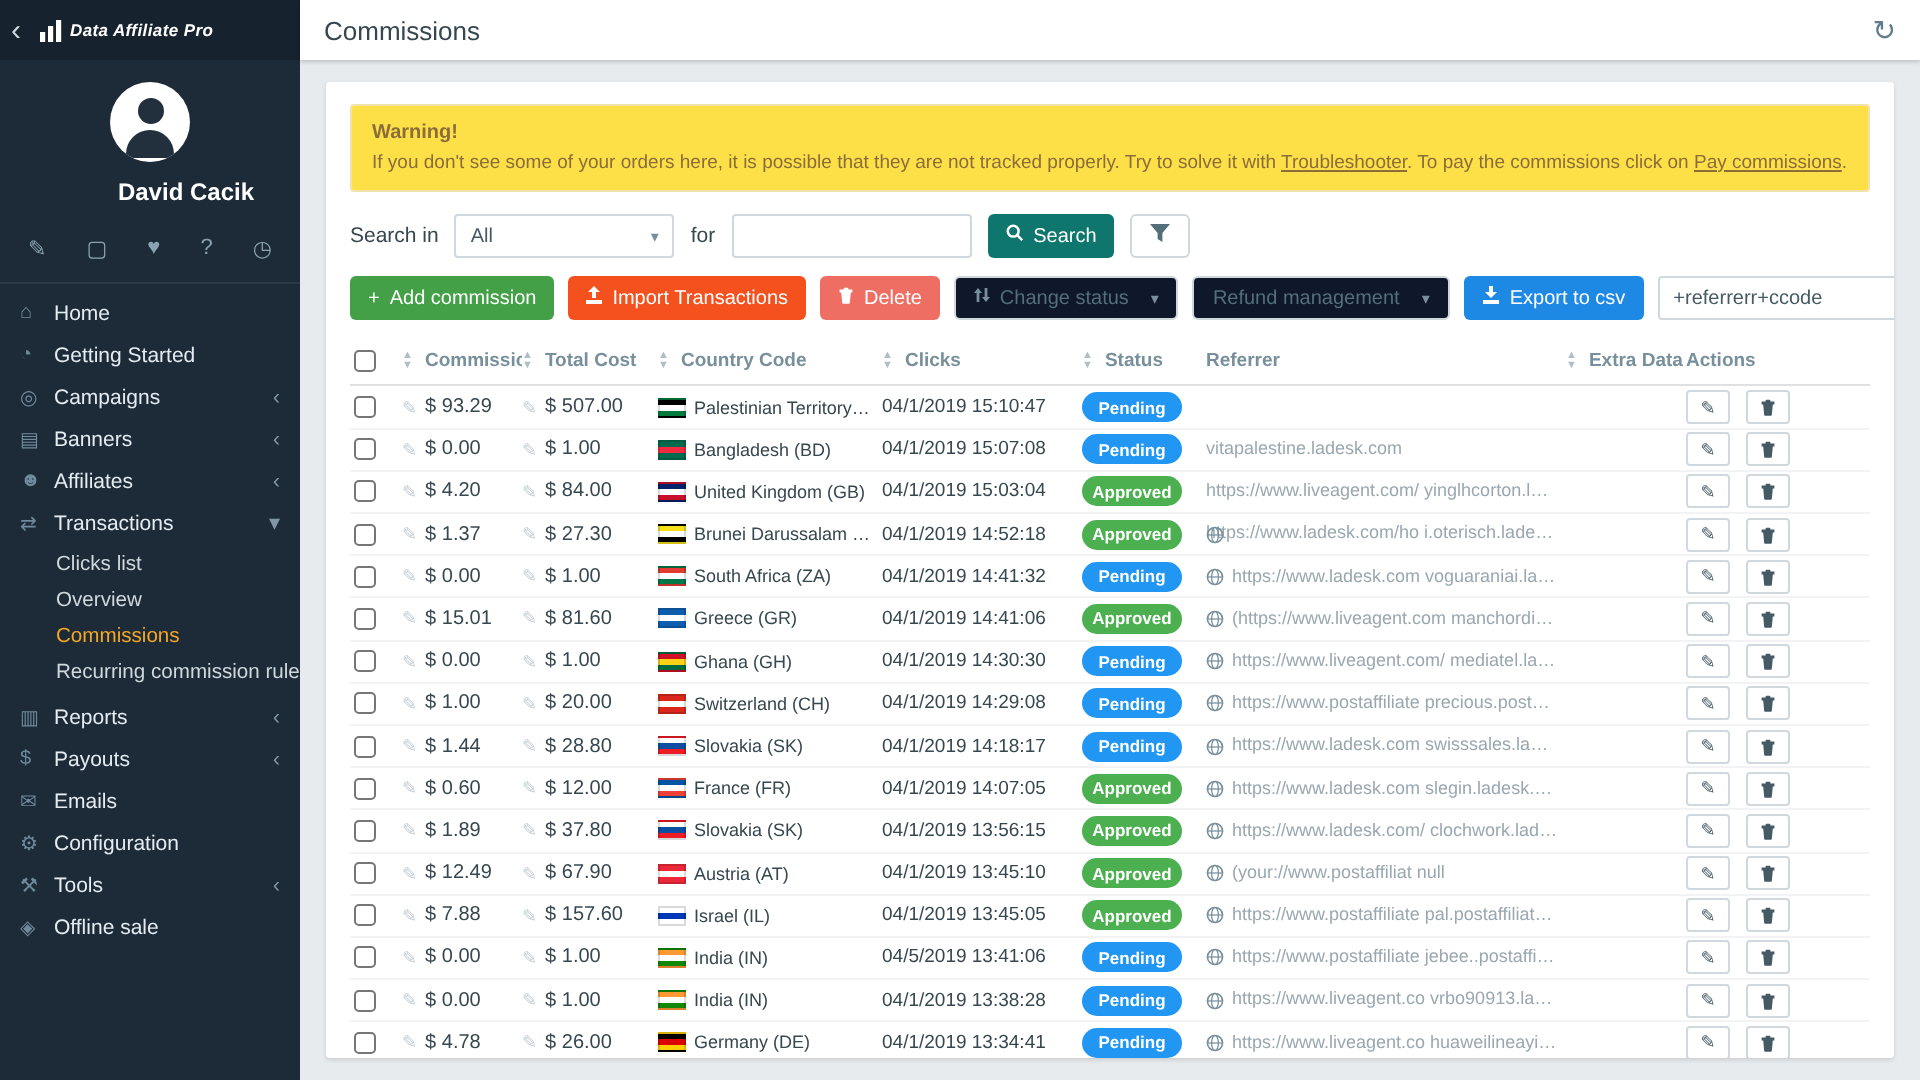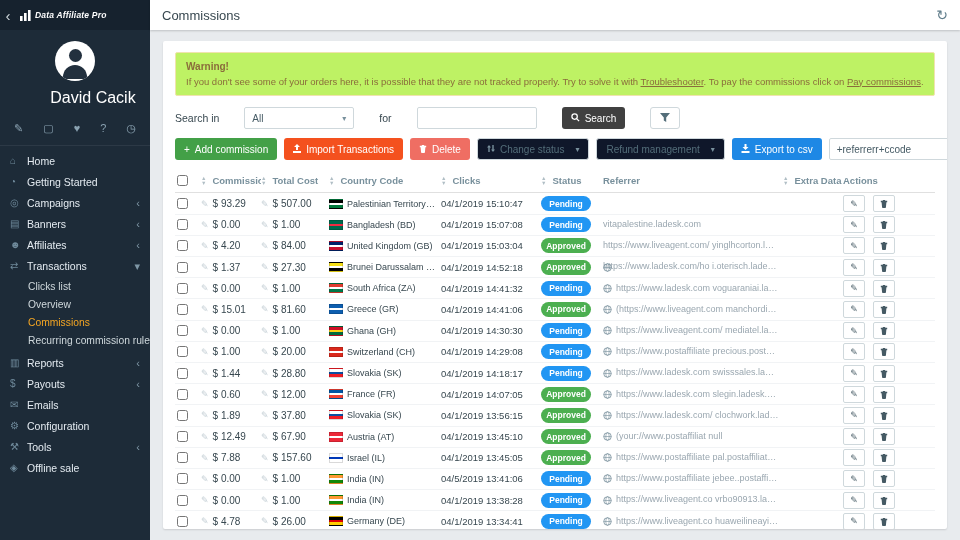--- a/index.html
+++ b/index.html
@@ -10,51 +10,51 @@
   
   .sidebar { width:150px; flex-shrink:0; background:#1d2b38; color:#fff; display:flex; flex-direction:column; }
   .logo-bar { height:30px; background:#16222e; display:flex; align-items:center; gap:4px; flex-shrink:0; }
   .back { width:16px; text-align:center; color:#cfd8dc; font-size:15px; cursor:pointer; }
   .logo-glyph { display:inline-flex; }
   .logo-text { font-size:8.5px; font-style:italic; font-weight:bold; letter-spacing:.2px; white-space:nowrap; }
   .profile { text-align:center; padding:11px 0 6px; }
   .avatar { width:40px; height:40px; border-radius:50%; background:#fff; margin:0 auto; position:relative; overflow:hidden; }
   .avatar::before { content:""; position:absolute; width:13px; height:13px; border-radius:50%; background:#22303e; left:13.5px; top:8px; }
   .avatar::after { content:""; position:absolute; width:24px; height:14px; border-radius:12px 12px 0 0; background:#22303e; left:8px; top:24px; }
-  .profile-name { font-size:16px; font-weight:normal; margin-top:8px;margin-left:36px; }
+  .profile-name { font-size:12px; font-weight:bold; margin-top:8px;margin-left:36px; }
   .quick-icons { display:flex; justify-content:space-between; padding:9px 14px 10px; color:#8aa2b1; font-size:11px; border-bottom:1px solid rgba(255,255,255,.07); }
   .qicon { cursor:pointer; }
   .sidebar nav { padding-top:4px; font-size:10.5px; overflow:hidden; }
   .nav-item { display:flex; align-items:center; padding:4.5px 10px; color:#e4ebf1; cursor:pointer; }
   .nav-icon { width:17px; color:#6f8a9b; font-size:10px; }
   .nav-label { flex:1; }
   .nav-chevron { color:#7f97a6; font-size:11px; line-height:8px; }
   .subnav { padding:1px 0 3px; }
   .subnav-item { padding:3.5px 10px 3.5px 28px; color:#cfd8dc; font-size:10.3px; cursor:pointer; white-space:nowrap; }
   .subnav-item.active { color:#f5a623; }
 
   
   .main { flex:1; display:flex; flex-direction:column; min-width:0; }
   .topbar { height:30px; background:#fff; box-shadow:0 1px 2px rgba(0,0,0,.18); display:flex; align-items:center; padding:0 12px; position:relative; z-index:2; flex-shrink:0; }
   .page-title { font-size:13px; color:#37474f; flex:1; }
   .refresh { color:#607d8b; font-size:14px; cursor:pointer; }
   .content { flex:1; padding:11px 13px; overflow:hidden; }
   .card { background:#fff; border-radius:2px; box-shadow:0 1px 2px rgba(0,0,0,.13); padding:11px 12px; height:100%; overflow:hidden; }
 
-  .alert { background:#bef264; border:1px solid #f0e3ae; color:#8a6d3b; font-size:9.5px; padding:6px 10px; border-radius:2px; line-height:1.55; margin-bottom:11px; }
+  .alert { background:#fde047; border:1px solid #f0e3ae; color:#8a6d3b; font-size:9.5px; padding:6px 10px; border-radius:2px; line-height:1.55; margin-bottom:11px; }
   .alert b { font-size:10px; }
   .alert a { color:#8a6d3b; text-decoration:underline; cursor:pointer; }
 
-  .search-row { display:flex; align-items:center; gap:25px; font-size:10.5px; color:#37474f; margin-bottom:9px; }
+  .search-row { display:flex; align-items:center; gap:8px; font-size:10.5px; color:#37474f; margin-bottom:9px; }
   .select { height:22px; border:1px solid #cfd8dc; border-radius:2px; background:#fff; font-size:10px; color:#455a64; padding:0 7px; display:flex; align-items:center; justify-content:space-between; cursor:pointer; }
   .search-select { width:110px; }
   .caret { color:#78909c; font-size:8px; margin-left:6px; }
   .text-input { height:22px; width:120px; border:1px solid #cfd8dc; border-radius:2px; font-size:10px; padding:0 6px; color:#455a64; outline:none; font-family:"Liberation Sans",sans-serif; }
   .btn { height:22px; display:inline-flex; align-items:center; gap:5px; padding:0 9px; border-radius:3px; font-size:10px; color:#fff; border:none; cursor:pointer; font-family:"Liberation Sans",sans-serif; white-space:nowrap; }
-  .btn-search { background:#404040; }
+  .btn-search { background:#0f766e; }
   .btn-filter { background:#fff; border:1px solid #cfd8dc; width:30px; justify-content:center; }
 
   .toolbar { display:flex; align-items:center; gap:7px; margin-bottom:9px; }
   .btn-add { background:#43a047; }
   .btn-import { background:#f4511e; }
   .btn-delete { background:#ef6e63; }
   .btn-dropdown { background:#0f172a; border:1px solid #cfd8dc; color:#546e7a; }
   .btn-export { background:#1e88e5; }
   .toolbar-right { margin-left:auto; display:flex; gap:6px; }
   .preset-select { width:148px; }

